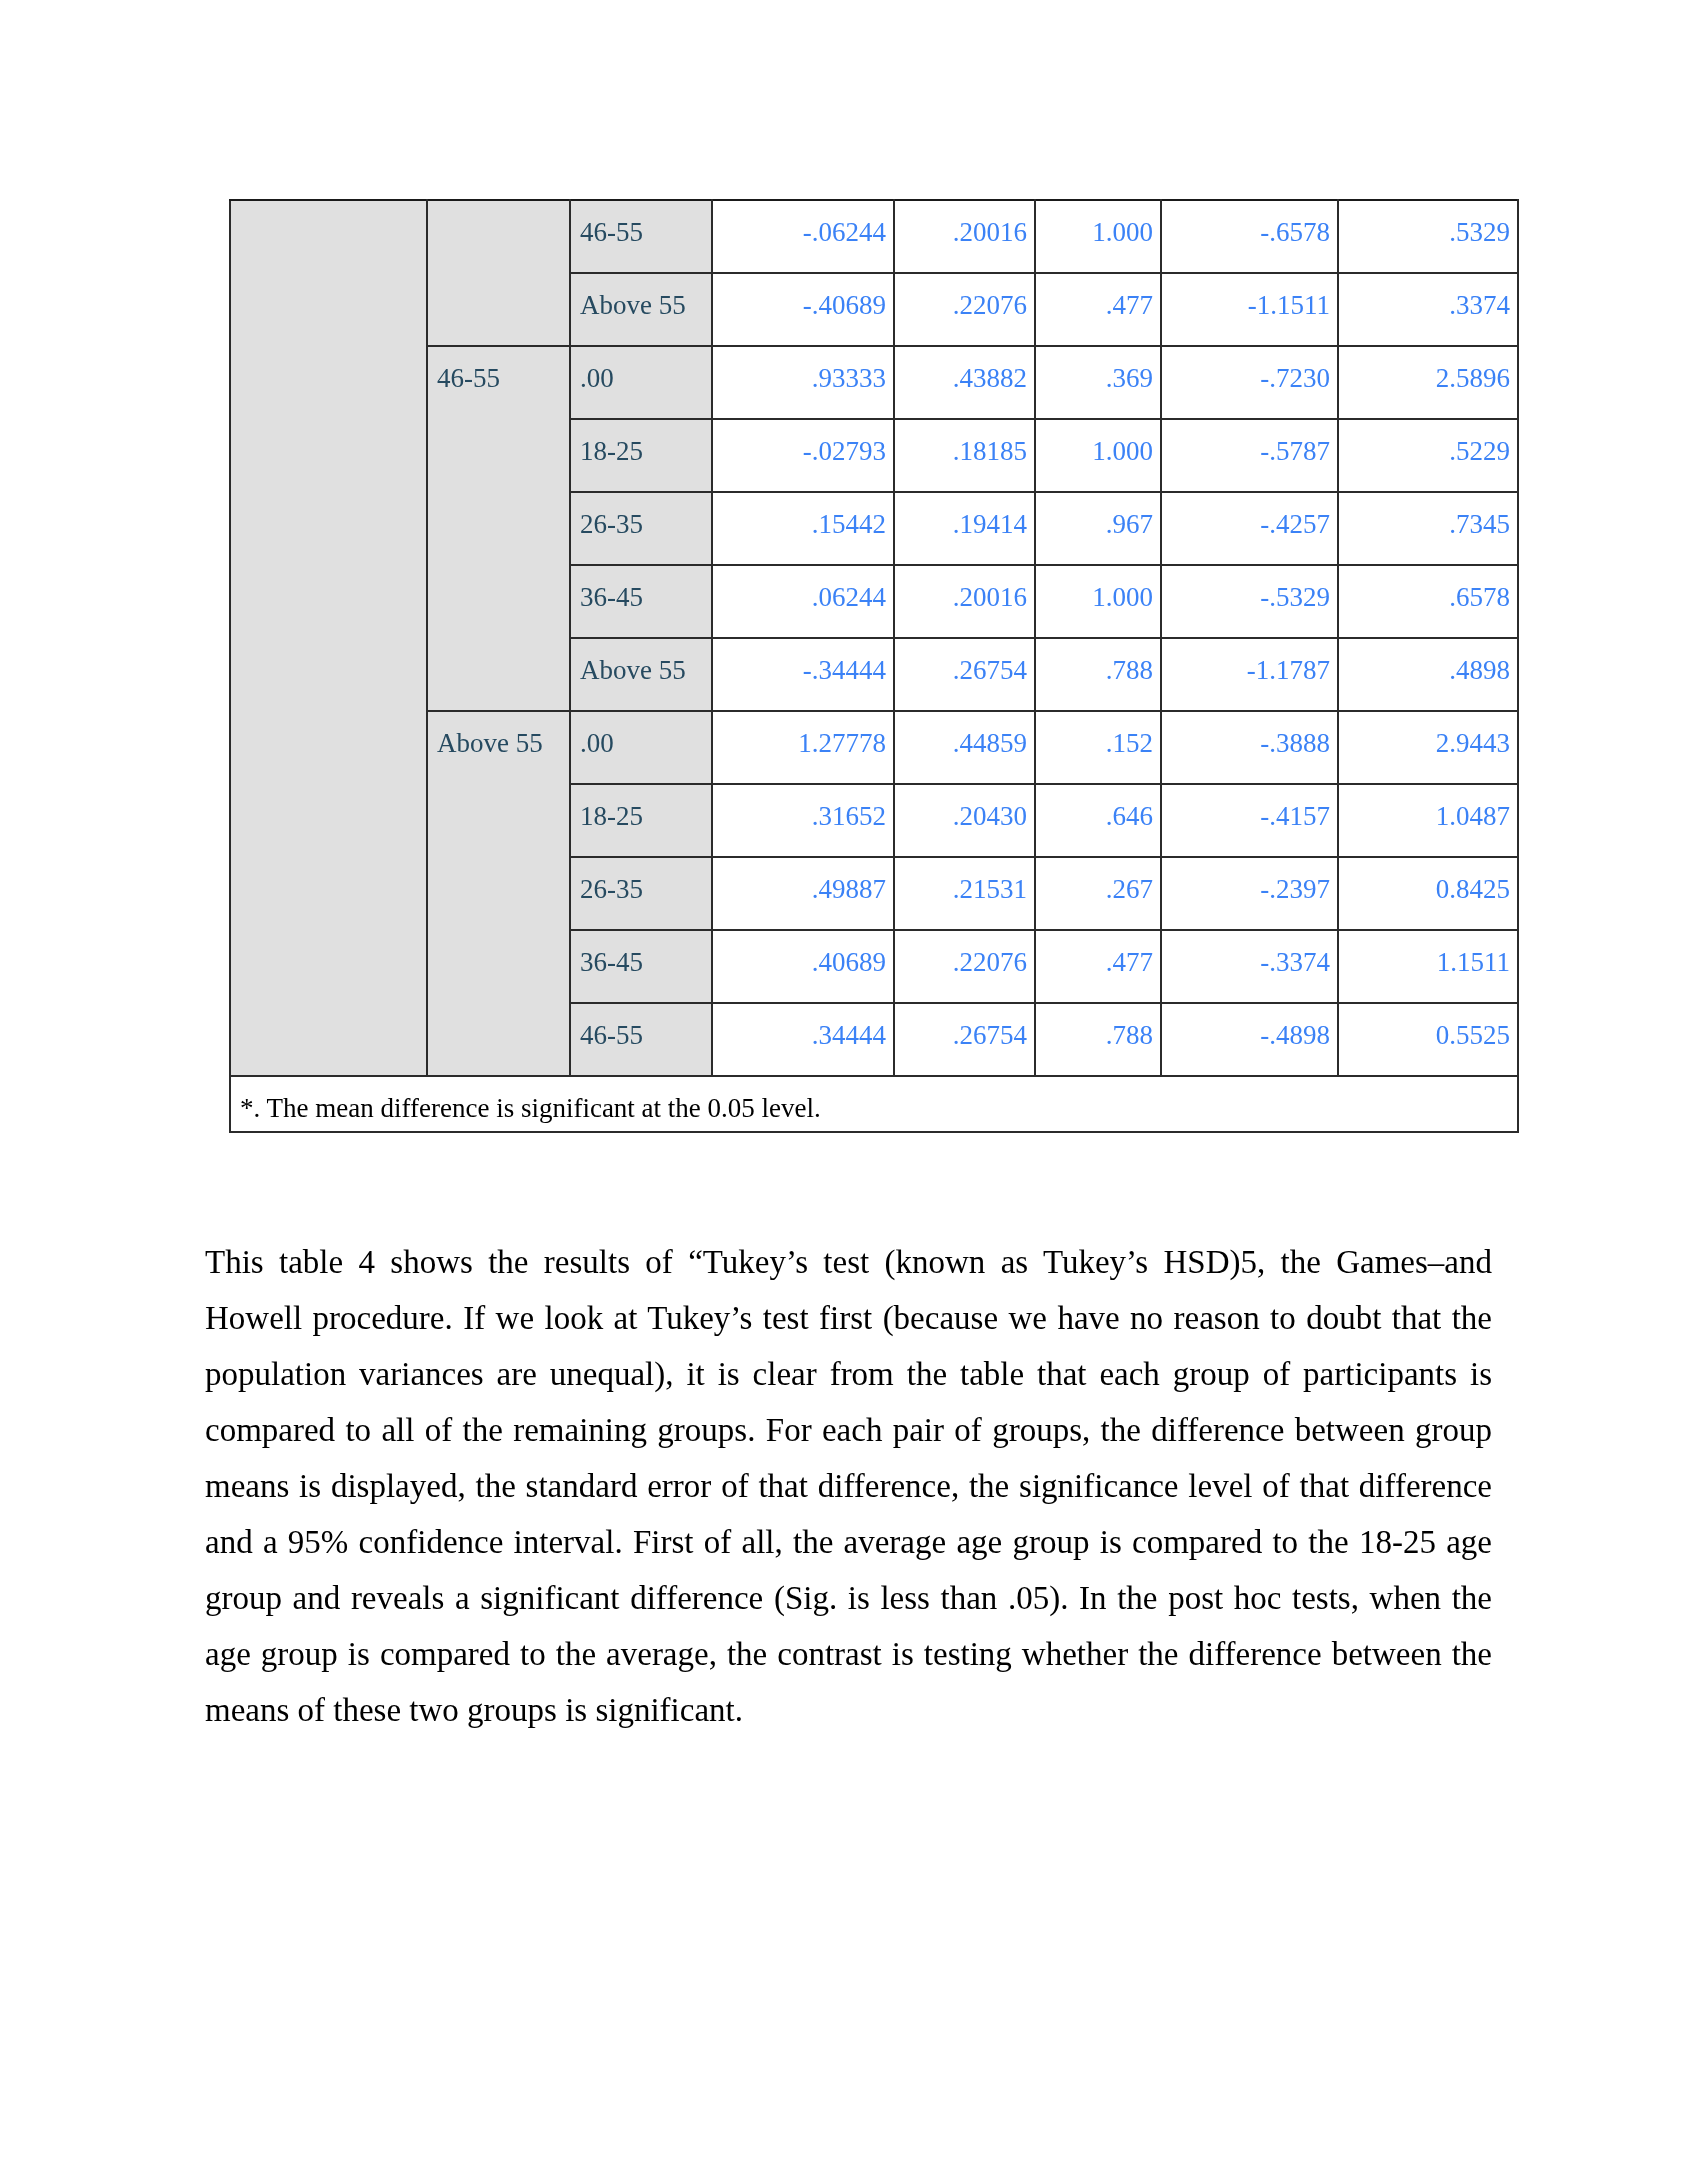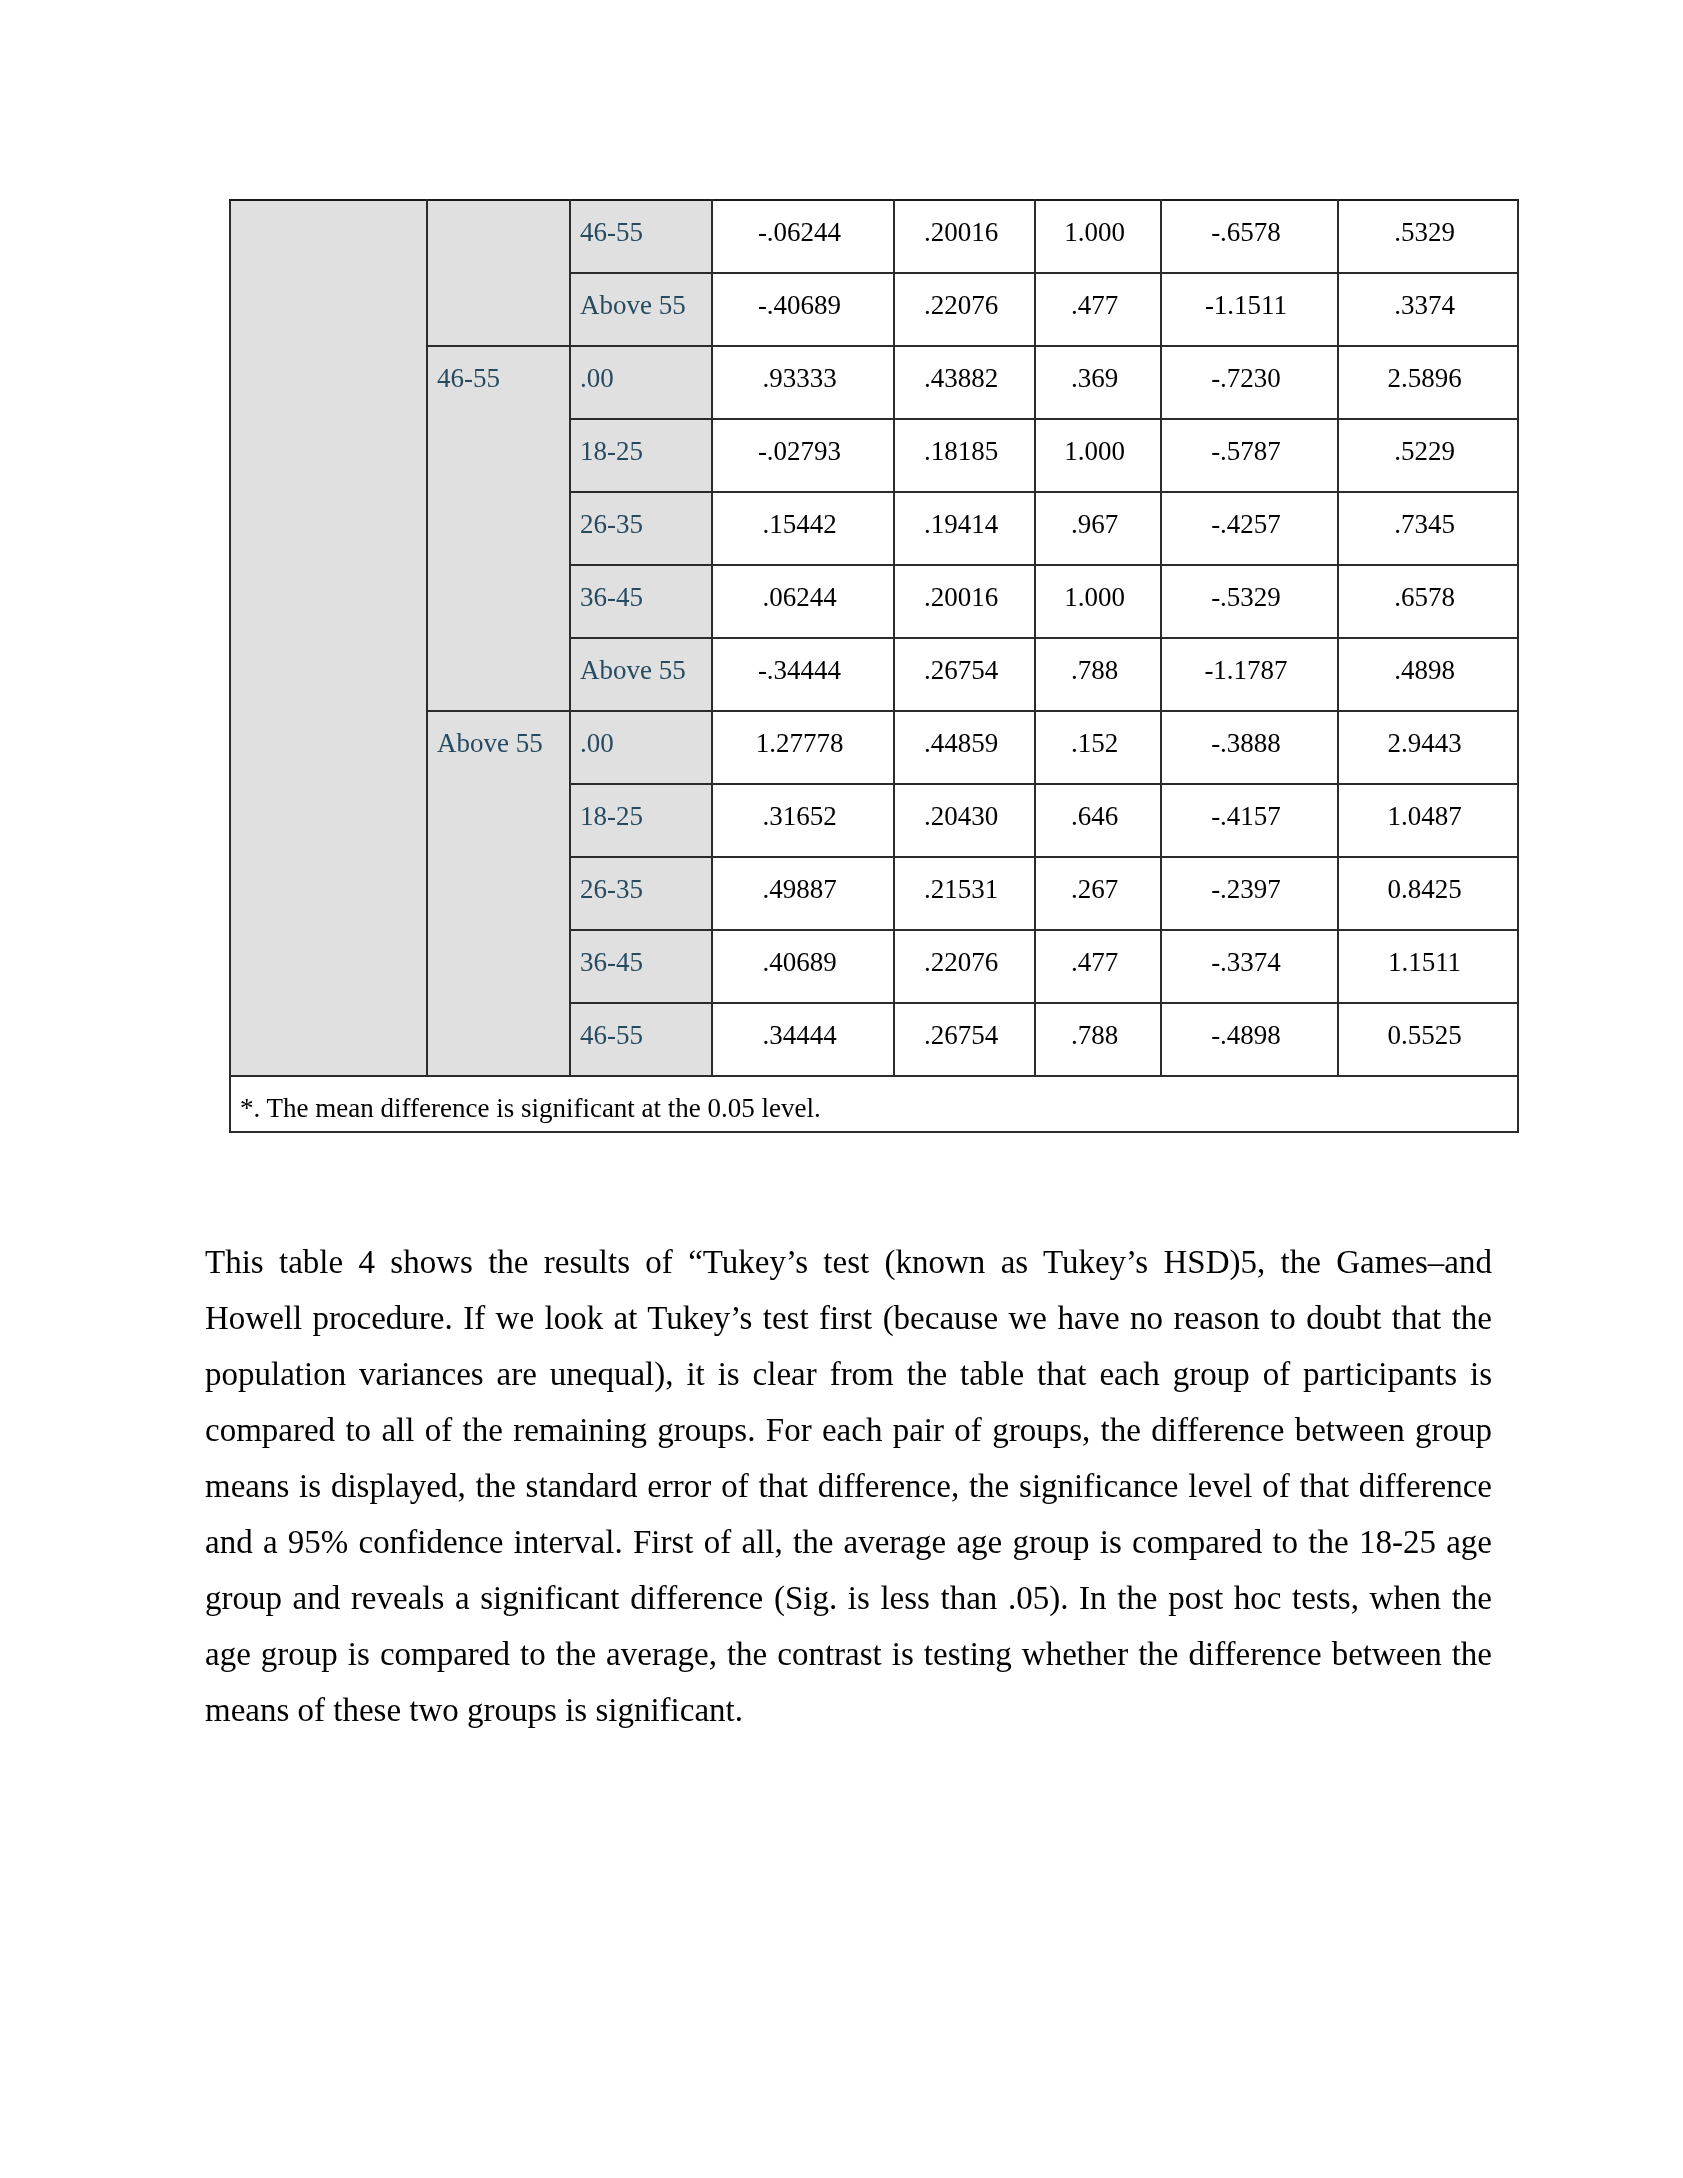--- a/index.html
+++ b/index.html
@@ -4,21 +4,21 @@
 <style>
   html, body { margin: 0; padding: 0; background: #ffffff; }
   body { width: 1683px; height: 2178px; position: relative; overflow: hidden;
          font-family: "Liberation Serif", "DejaVu Serif", serif; color: #000; }
   #tbl { position: absolute; left: 197px; top: 199px; border-collapse: collapse;
          table-layout: fixed; margin-left: 32px; }
   #tbl td { border: 2px solid #2b2b2b; height: 73px; padding: 0; box-sizing: border-box;
             vertical-align: top; font-size: 27px; line-height: 27px; }
   #tbl td.lab { background: #e0e0e0; color: #264a60; text-align: left; padding: 18px 0 0 9px; }
   #tbl td.blank { background: #e0e0e0; }
-  #tbl td.num { background: #fff; text-align: center; padding: 18px 7px 0 0; color: #000000; }
+  #tbl td.num { background: #fff; text-align: right; padding: 18px 7px 0 0; color: #3b82f6; }
   #tbl td.foot { background: #fff; text-align: left; padding: 18px 0 0 9px; color: #000; height: 56px; }
   #tbl tr.firstrow td { border-top: 2.5px solid #1a1a1a; }
   #para { position: absolute; left: 197px; top: 1226px; width: 1287px;
           font-size: 33px; line-height: 56px; text-align: justify; margin: 8px; }
 </style>
 </head>
 <body>
 
 <table id="tbl">
   <colgroup>

